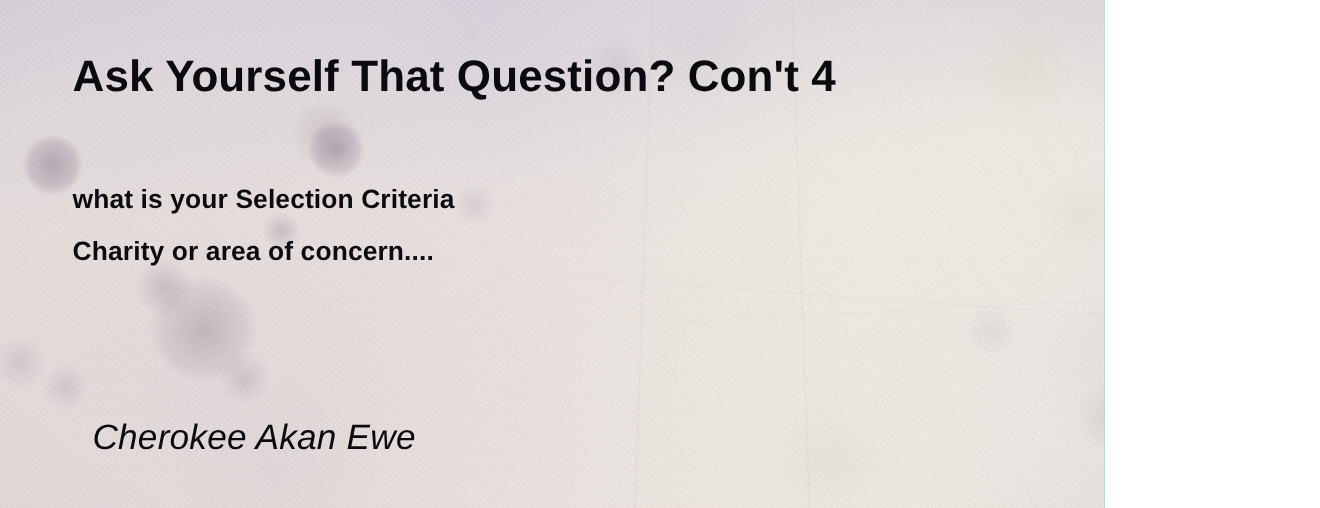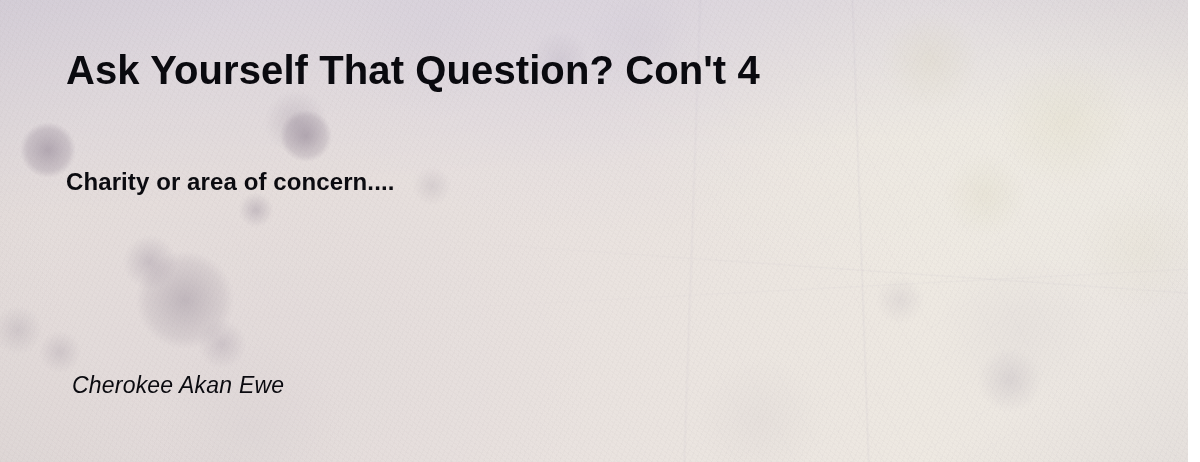--- a/index.html
+++ b/index.html
@@ -2,21 +2,21 @@
 <html><head>
 <meta charset="utf-8">
 <style>
   html, body {
     margin: 0;
     padding: 0;
     background: #ffffff;
   }
   #poem-banner {
     position: relative;
-    width: 1188px;
+    width: 1004px;
     height: 462px;
     overflow: hidden;
     font-family: "Liberation Sans", sans-serif;
     background-color: #0ea5e9;
   }
 
   
   .tex {
     position: absolute;
     inset: 0;
@@ -118,22 +118,22 @@
     line-height: 47px;
     font-weight: bold;
     color: #0b0b10;
     letter-spacing: 0.1px;
     white-space: nowrap;
   }
   .poem-author {
     position: absolute;
     left: 72px;
     top: 366px;
-    margin: 0;
-    font-size: 23px;
+    margin: 12px;
+    font-size: 32px;
     line-height: 38px;
     font-style: italic;
     font-weight: normal;
     color: #0a0a0f;
     letter-spacing: 0.2px;
     white-space: nowrap;
   }
 </style>
 </head>
 <body>
@@ -145,19 +145,20 @@
   <div class="tex tex-grain"></div>
   <div class="tex tex-scratch"></div>
   <div class="tex tex-blots"></div>
   <div class="tex tex-vignette"></div>
 
   <div class="content">
 
     <h1 class="poem-title">Ask Yourself That Question? Con't 4</h1>
 
     <div class="poem-body">
+      <div class="poem-line">what is your Selection Criteria</div>
       <div class="poem-line">Charity or area of concern....</div>
     </div>
 
     <div class="poem-author">Cherokee Akan Ewe</div>
 
   </div>
 </div>
 
 </body></html>

